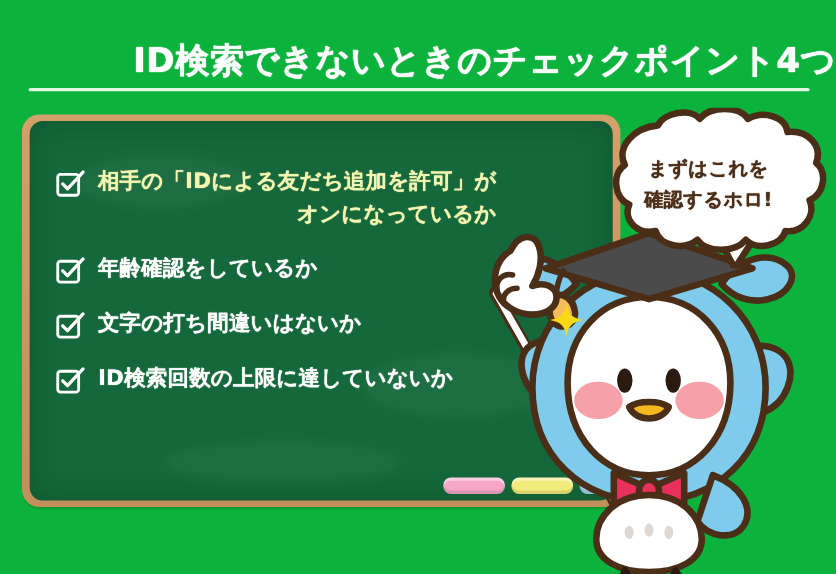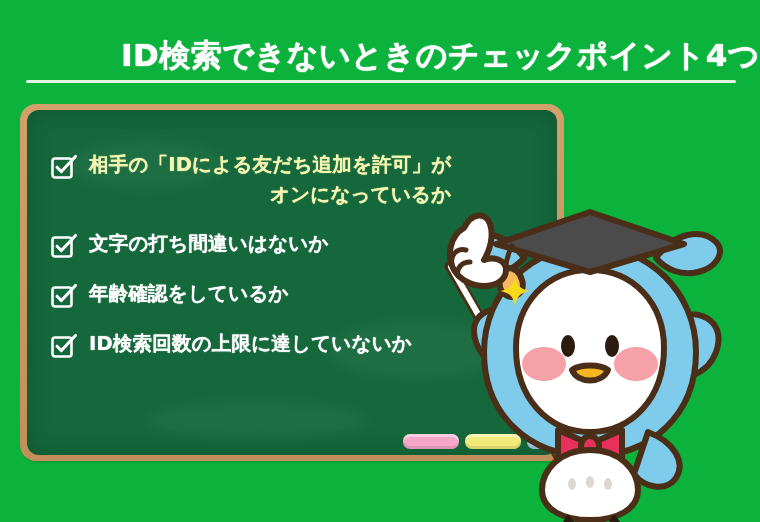--- a/index.html
+++ b/index.html
@@ -130,31 +130,31 @@
 オンになっているか</span>
     </div>
 
     <div class="check-row">
       <span class="chk">
         <svg width="28" height="28" viewBox="0 0 28 28">
           <rect x="2.5" y="5.5" width="19" height="19" rx="2.5" fill="none" stroke="#ffffff" stroke-width="2.6"></rect>
           <path d="M7 14.2 L11.4 18.6 L25.5 3.4" fill="none" stroke="#ffffff" stroke-width="3" stroke-linecap="round" stroke-linejoin="round"></path>
         </svg>
       </span>
+      <span class="check-text" style="white-space:pre-line;">年齢確認をしているか</span>
+    </div>
+
+    <div class="check-row">
+      <span class="chk">
+        <svg width="28" height="28" viewBox="0 0 28 28">
+          <rect x="2.5" y="5.5" width="19" height="19" rx="2.5" fill="none" stroke="#ffffff" stroke-width="2.6"></rect>
+          <path d="M7 14.2 L11.4 18.6 L25.5 3.4" fill="none" stroke="#ffffff" stroke-width="3" stroke-linecap="round" stroke-linejoin="round"></path>
+        </svg>
+      </span>
       <span class="check-text" style="white-space:pre-line;">文字の打ち間違いはないか</span>
-    </div>
-
-    <div class="check-row">
-      <span class="chk">
-        <svg width="28" height="28" viewBox="0 0 28 28">
-          <rect x="2.5" y="5.5" width="19" height="19" rx="2.5" fill="none" stroke="#ffffff" stroke-width="2.6"></rect>
-          <path d="M7 14.2 L11.4 18.6 L25.5 3.4" fill="none" stroke="#ffffff" stroke-width="3" stroke-linecap="round" stroke-linejoin="round"></path>
-        </svg>
-      </span>
-      <span class="check-text" style="white-space:pre-line;">年齢確認をしているか</span>
     </div>
 
     <div class="check-row">
       <span class="chk">
         <svg width="28" height="28" viewBox="0 0 28 28">
           <rect x="2.5" y="5.5" width="19" height="19" rx="2.5" fill="none" stroke="#ffffff" stroke-width="2.6"></rect>
           <path d="M7 14.2 L11.4 18.6 L25.5 3.4" fill="none" stroke="#ffffff" stroke-width="3" stroke-linecap="round" stroke-linejoin="round"></path>
         </svg>
       </span>
       <span class="check-text" style="white-space:pre-line;">ID検索回数の上限に達していないか</span>
@@ -235,14 +235,38 @@
       </g>
     </svg>
   </div>
 
   <div class="sparkle">
     <svg width="30" height="30" viewBox="0 0 30 30">
       <path d="M15 0 C17 10 20 13 30 15 C20 17 17 20 15 30 C13 20 10 17 0 15 C10 13 13 10 15 0 Z" fill="#f7d915"></path>
     </svg>
   </div>
 
+  <div class="bubble">
+    <svg width="216" height="146" viewBox="0 0 216 146">
+      <g fill="#ffffff" stroke="#4a2e18" stroke-width="6" stroke-linejoin="round">
+        <path d="M118 120 L132 146 L150 118 Z"></path>
+        <path d="M62 16
+                 C68 4 92 0 100 10
+                 C110 -2 136 -2 144 10
+                 C158 2 178 8 180 22
+                 C198 20 212 34 206 50
+                 C216 58 214 78 200 84
+                 C206 98 194 114 178 112
+                 C174 126 152 130 142 120
+                 C132 132 106 132 98 120
+                 C86 130 64 126 60 112
+                 C44 116 30 102 36 88
+                 C22 82 20 60 32 52
+                 C24 36 40 18 62 16 Z"></path>
+      </g>
+    </svg>
+    <div class="bubble-text">
+      <div>まずはこれを</div>
+      <div>確認するホロ!</div>
+    </div>
+  </div>
 
 </div>
 
 </body></html>

